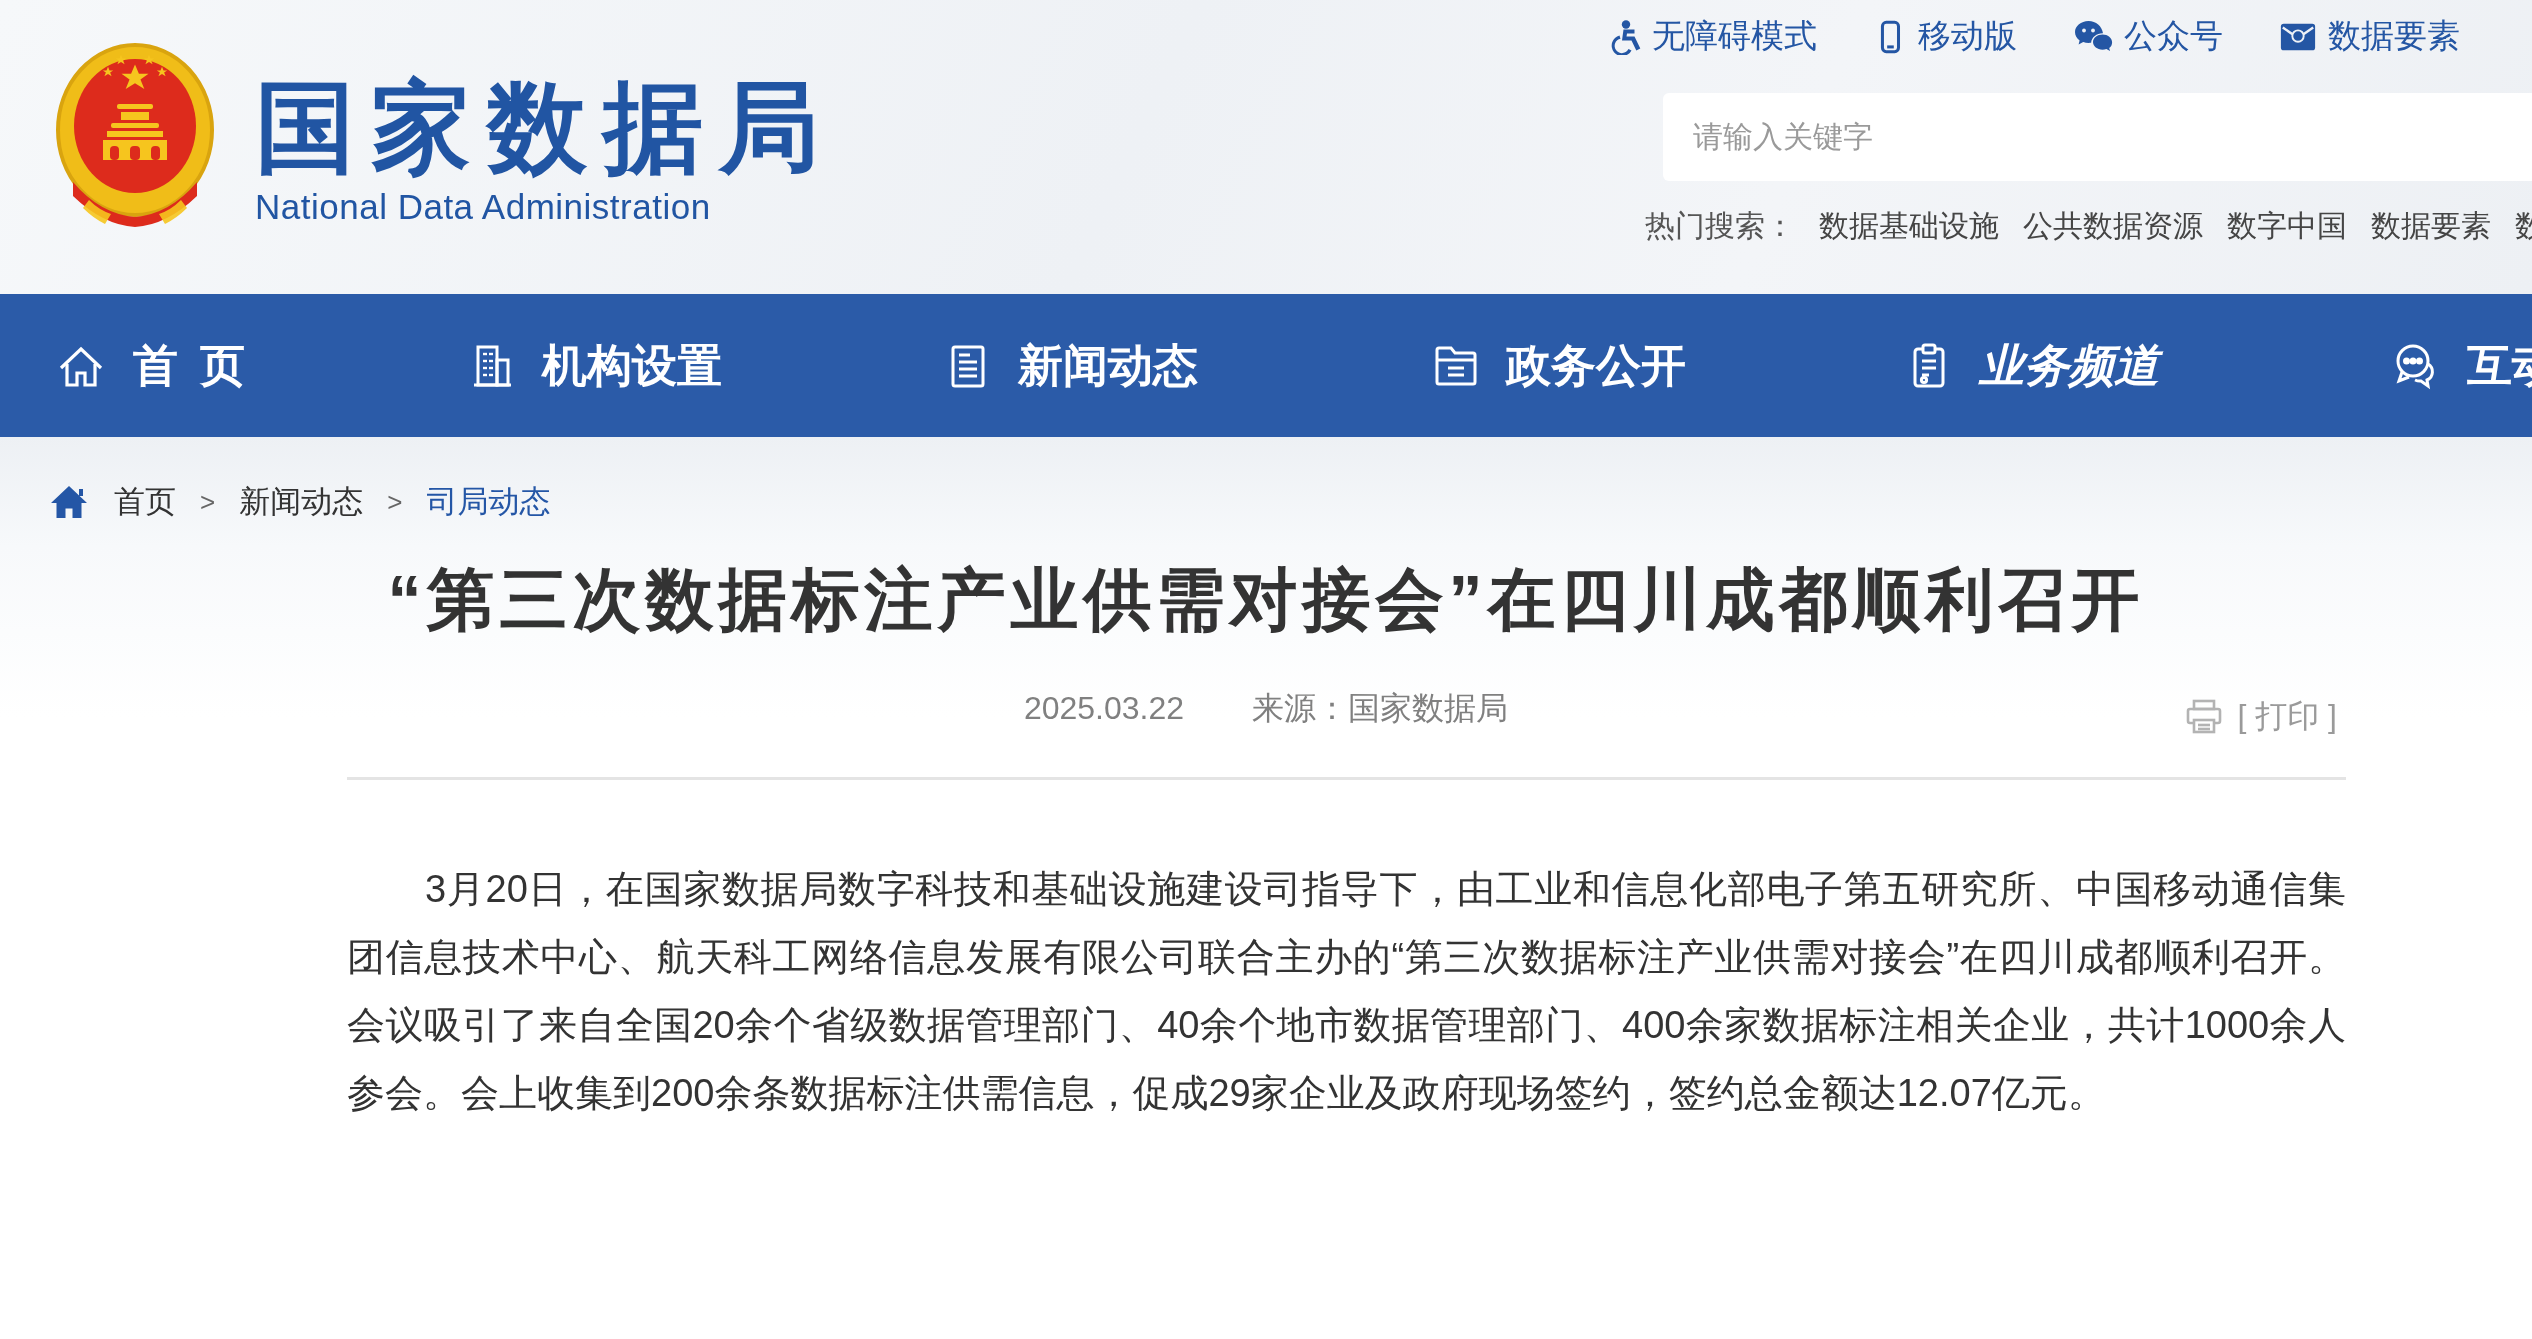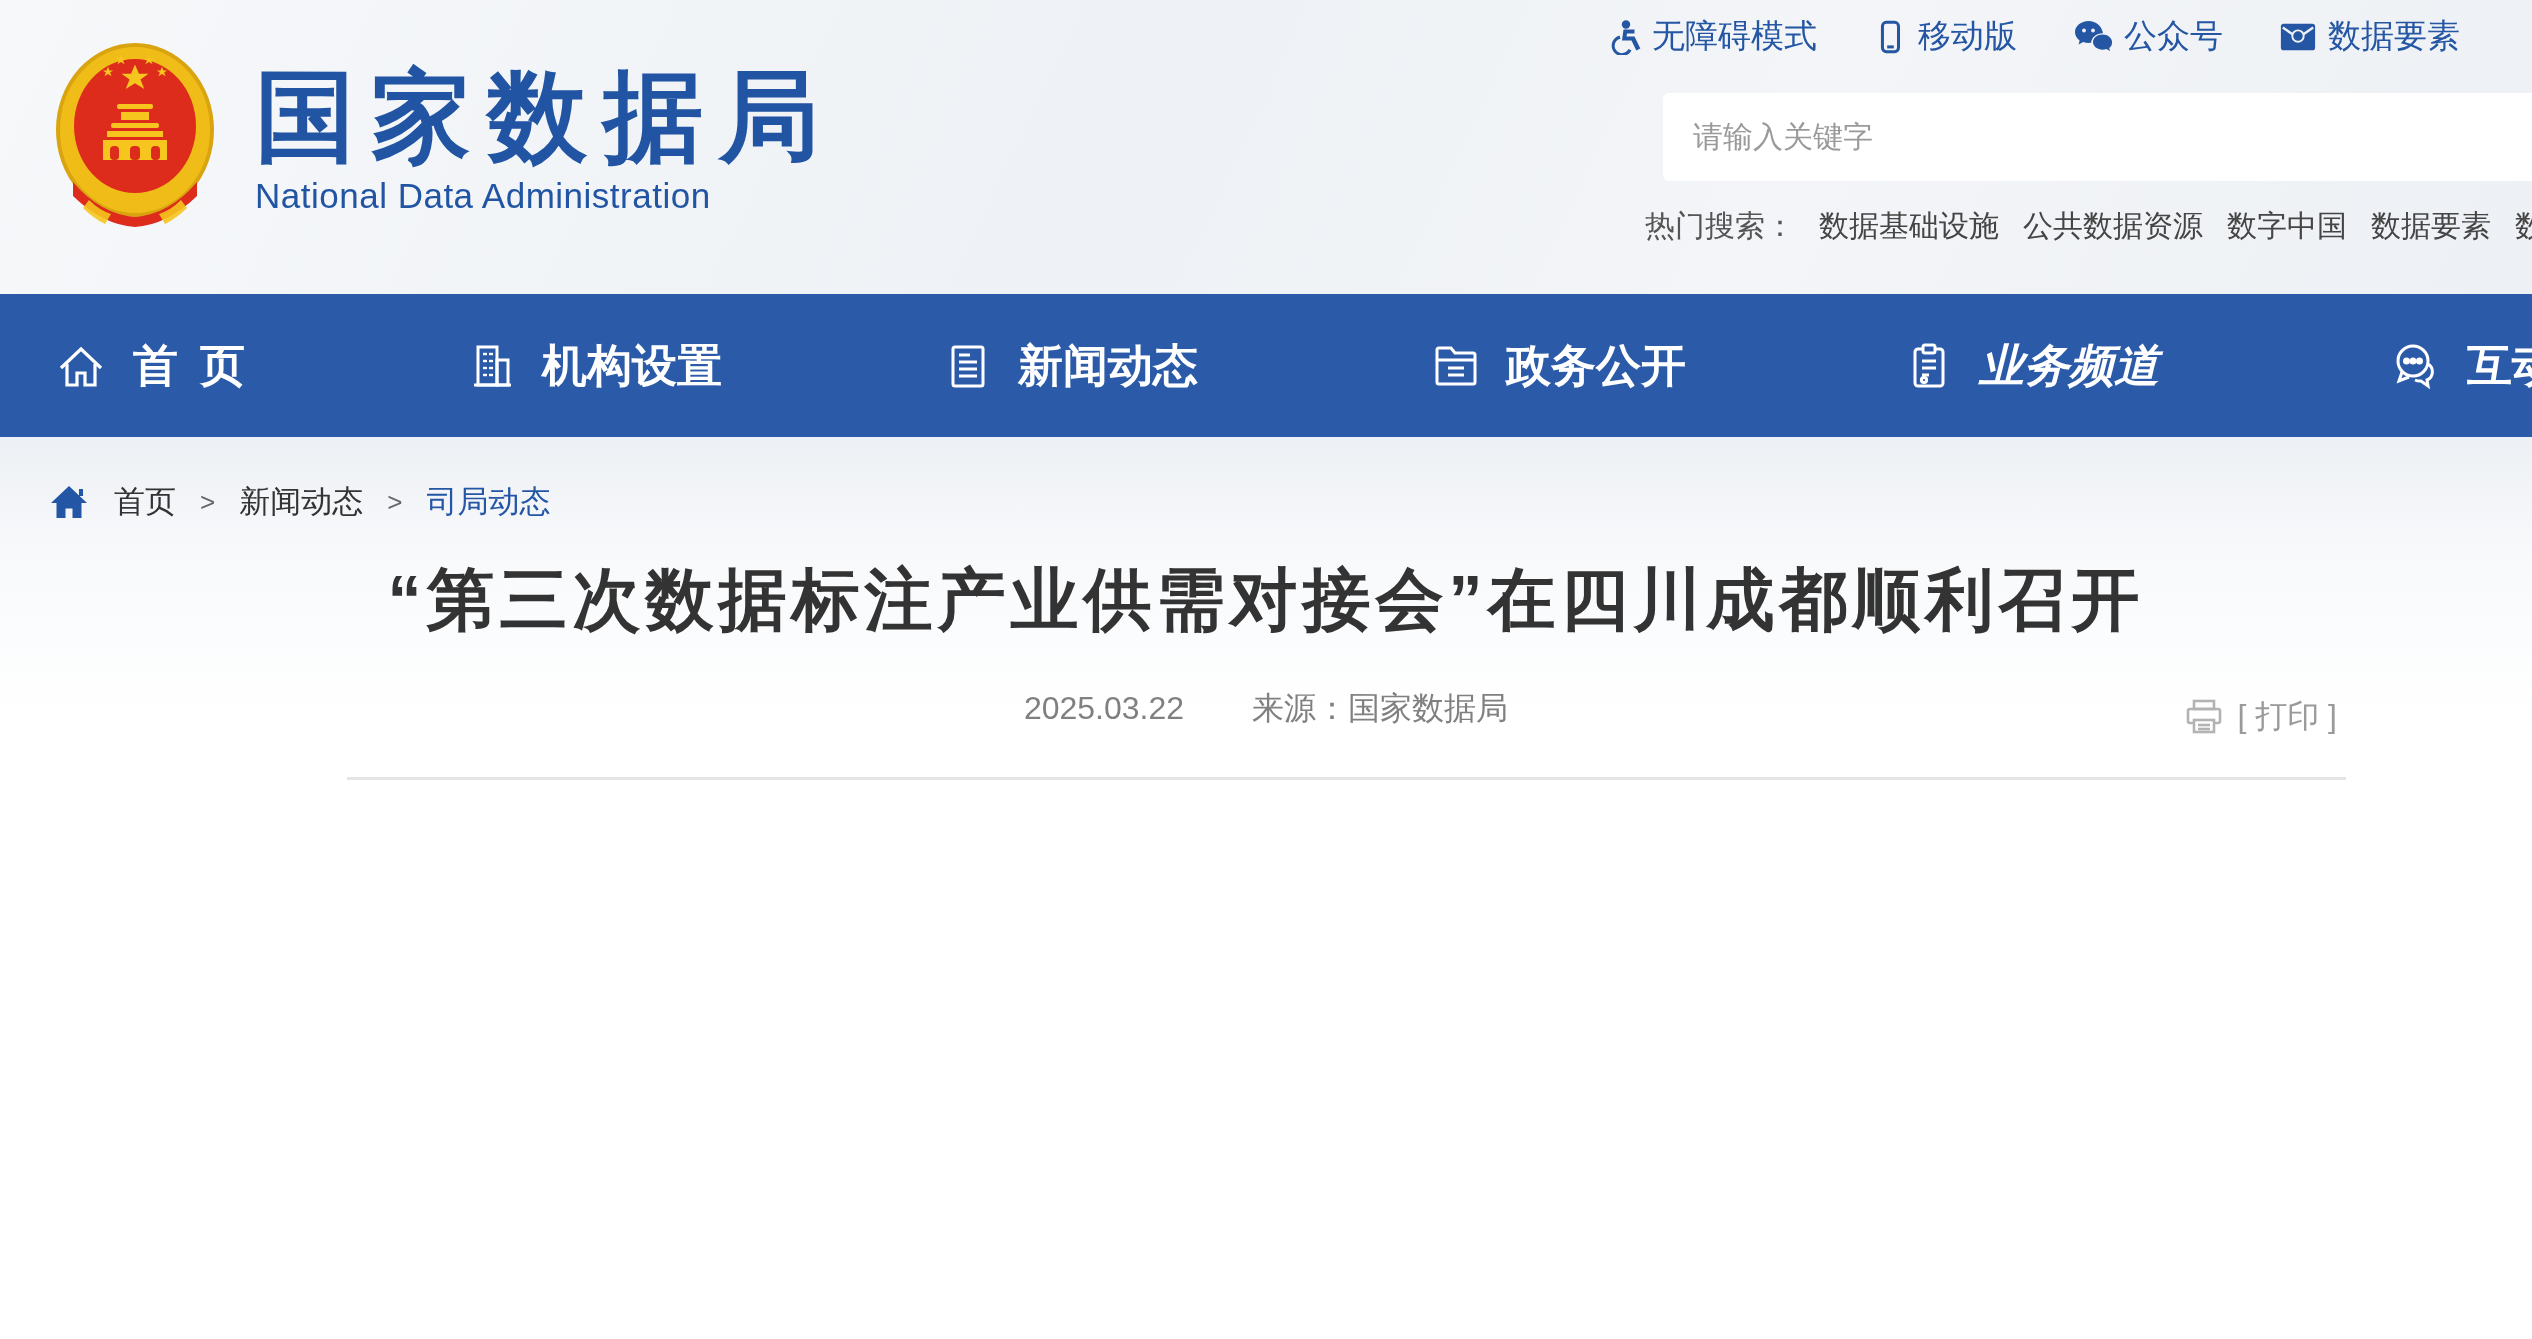--- a/index.html
+++ b/index.html
@@ -3,21 +3,21 @@
 <meta charset="utf-8">
 <style>
   * { margin:0; padding:0; box-sizing:border-box; }
   html,body { width:2532px; height:1339px; }
   body { font-family:"Liberation Sans","DejaVu Sans",sans-serif; background:#fff; }
   .page { position:relative; width:2532px; height:1339px; overflow:hidden; background:#fff; }
 
   
   .top-header { position:absolute; top:0; left:0; width:100%; height:294px;
     background:linear-gradient(115deg,#f6f8fa 0%,#eef1f5 45%,#f3f5f8 70%,#edf0f4 100%); }
-  .logo { position:absolute; left:55px; top:42px; display:flex; align-items:center; }
+  .logo { position:absolute; left:55px; top:42px; display:flex; align-items:flex-end; }
   .emblem { width:160px; height:185px; }
   .site-names { margin-left:40px; margin-top:6px; }
   .site-name-cn { font-size:100px; font-weight:700; color:#2155a3; letter-spacing:16px; line-height:1.12; white-space:nowrap; }
   .site-name-en { font-size:35px; color:#2155a3; letter-spacing:0.5px; margin-top:4px; }
 
   .utility { position:absolute; top:14px; right:72px; display:flex; gap:56px; align-items:center; }
   .utility-item { display:flex; align-items:center; gap:11px; color:#2456a4; font-size:33px; cursor:pointer; white-space:nowrap; }
   .utility-item svg { display:block; }
 
   .search-box { position:absolute; left:1663px; top:93px; width:1050px; height:88px; background:#fff; border-radius:6px; }
@@ -245,15 +245,16 @@
         <rect x="4" y="11" width="32" height="14" rx="2"></rect>
         <rect x="10" y="22" width="20" height="12" fill="#fff"></rect>
         <line x1="14" y1="27" x2="26" y2="27"></line>
         <line x1="14" y1="31" x2="26" y2="31"></line>
       </svg>
       <span>[ 打印 ]</span>
     </div>
 
     <div class="divider"></div>
 
+    <p class="article-body">3月20日，在国家数据局数字科技和基础设施建设司指导下，由工业和信息化部电子第五研究所、中国移动通信集团信息技术中心、航天科工网络信息发展有限公司联合主办的“第三次数据标注产业供需对接会”在四川成都顺利召开。会议吸引了来自全国20余个省级数据管理部门、40余个地市数据管理部门、400余家数据标注相关企业，共计1000余人参会。会上收集到200余条数据标注供需信息，促成29家企业及政府现场签约，签约总金额达12.07亿元。</p>
   </main>
 
 </div>
 
 </body></html>

